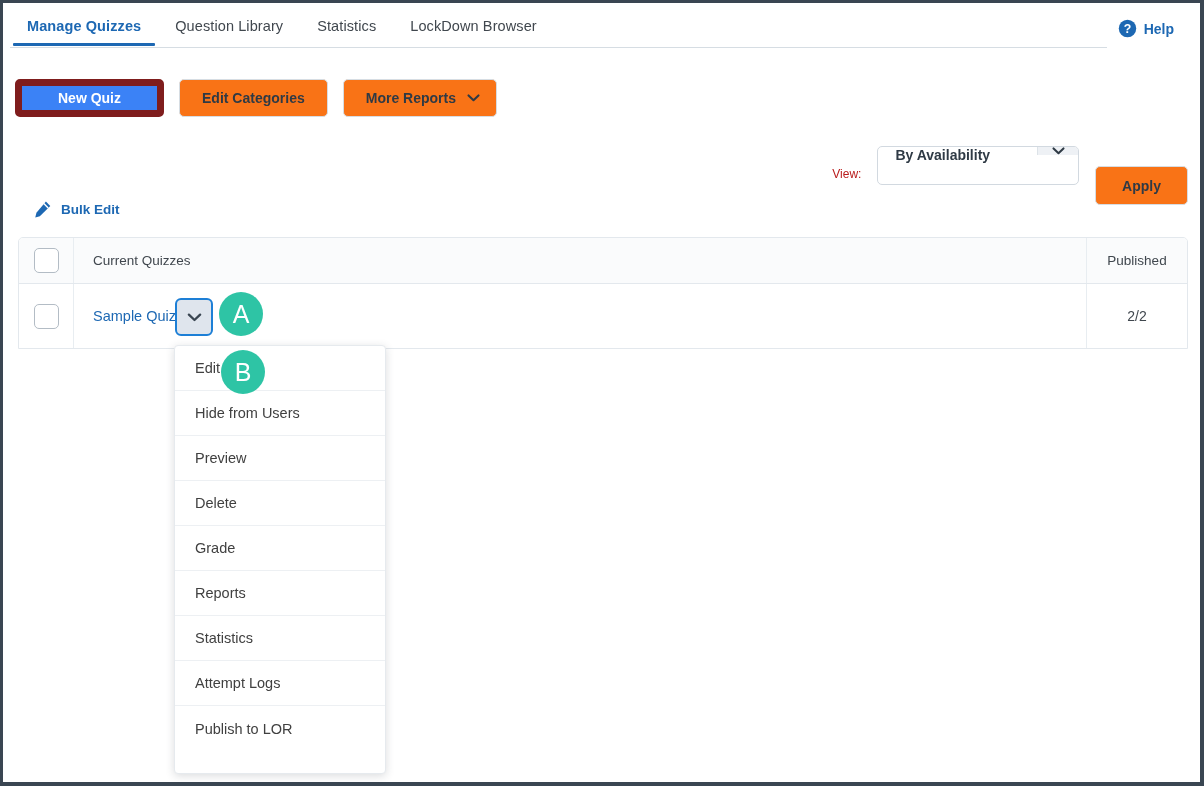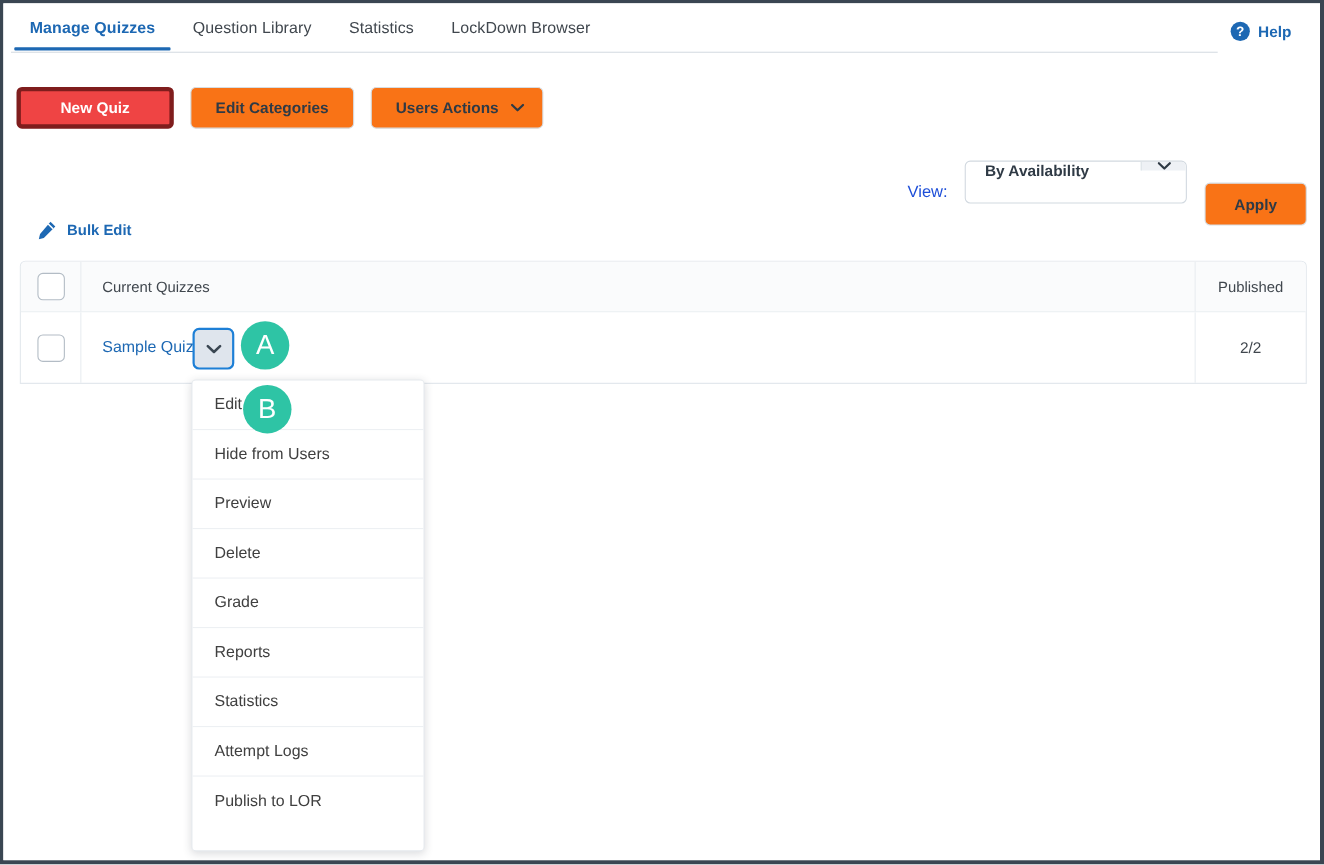--- a/index.html
+++ b/index.html
@@ -121,23 +121,23 @@
     font-size: 14px;
     font-weight: bold;
     display: inline-flex;
     align-items: center;
     justify-content: center;
     cursor: pointer;
     white-space: nowrap;
   }
 
   .btn-primary {
-    background: #ef4444;
+    background: #3b82f6;
     color: #ffffff;
-    border: 4px solid #7f1d1d;
+    border: 7px solid #7f1d1d;
     padding: 0 36px;
     min-width: 113px;
   }
 
   .btn-secondary {
     background: #f97316;
     color: #2f3a45;
     border: 1px solid #d6dde3;
     padding: 0 22px;
   }
@@ -157,22 +157,22 @@
   .view-row {
     position: absolute;
     right: 12px;
     top: 123px;
     display: flex;
     align-items: center;
     gap: 16px;
   }
 
   .view-label {
-    font-size: 15px;
-    color: #1d4ed8;
+    font-size: 12px;
+    color: #b91c1c;
     margin-top: 17px;
   }
 
   .select-wrap {
     display: flex;
     align-items: flex-start;
     height: 39px;
     border: 1px solid #d2d9e0;
     border-radius: 5px;
     background: #ffffff;
@@ -388,21 +388,21 @@
           <text x="10" y="14.6" text-anchor="middle" font-family="Liberation Sans, sans-serif" font-size="13" font-weight="bold" fill="#ffffff">?</text>
         </svg>
         <span>Help</span>
       </div>
     </div>
 
     <div class="action-row">
       <div class="btn btn-primary">New Quiz</div>
       <div class="btn btn-secondary">Edit Categories</div>
       <div class="btn btn-secondary with-caret">
-        <span>Users Actions</span>
+        <span>More Reports</span>
         <svg class="caret" viewBox="0 0 14 9">
           <path d="M1.4 1.6 L7 7 L12.6 1.6" stroke="#2f3a45" stroke-width="2.3" fill="none" stroke-linecap="round" stroke-linejoin="round"></path>
         </svg>
       </div>
     </div>
 
     <div class="view-row">
       <div class="view-label">View:</div>
       <div class="select-wrap">
         <div class="select-value">By Availability</div>

